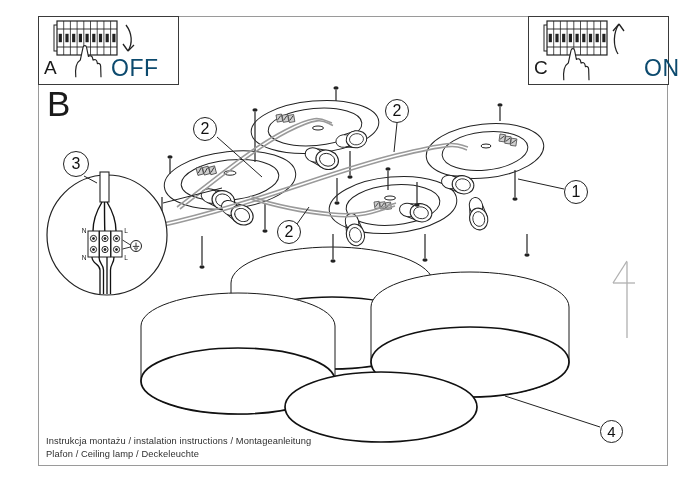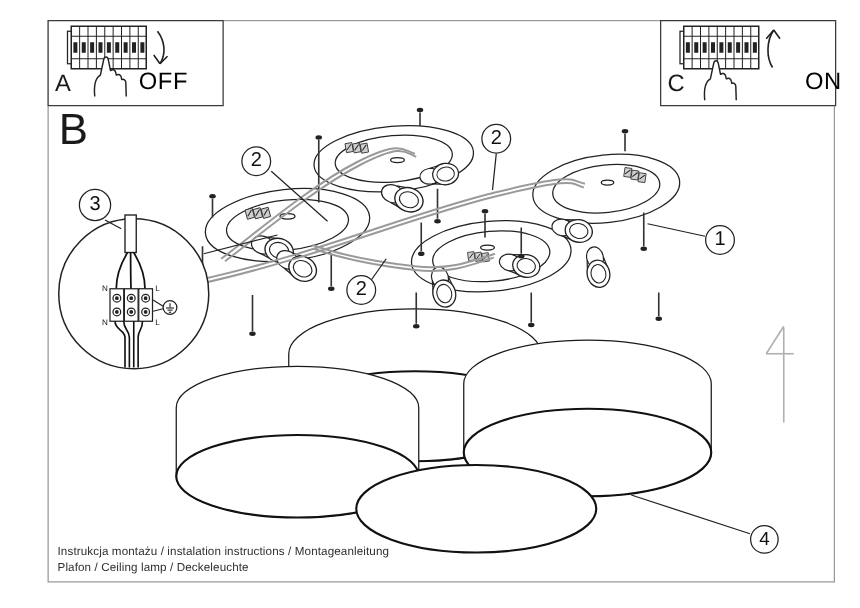--- a/index.html
+++ b/index.html
@@ -4,21 +4,21 @@
 <style>
   html,body{margin:0;padding:0;background:#ffffff;}
   #page{position:relative;width:688px;height:486px;background:#ffffff;overflow:hidden;
         font-family:"Liberation Sans",sans-serif;color:#111;}
   .frame{position:absolute;left:38px;top:16px;width:628px;height:448px;
          border:1.5px solid #9a9a9a;background:transparent;}
   .stepbox{position:absolute;background:#ffffff;border:1.5px solid #3a3a3a;}
   #boxA{left:38px;top:16px;width:139px;height:67px;}
   #boxC{left:528px;top:16px;width:139px;height:67px;}
   .biglabel{position:absolute;font-size:19px;color:#1a1a1a;}
-  .state{position:absolute;font-size:19px;color:#000000;letter-spacing:.5px;}
+  .state{position:absolute;font-size:23px;color:#0c4a6e;letter-spacing:.5px;}
   #labelB{position:absolute;left:47px;top:84px;font-size:35px;color:#1a1a1a;}
   .callout{position:absolute;border:1.4px solid #222;border-radius:50%;background:#fff;
            display:flex;align-items:center;justify-content:center;
            font-size:16px;color:#111;box-sizing:border-box;z-index:5;}
   .footer{position:absolute;left:46px;font-size:9.3px;color:#2e2e2e;letter-spacing:.1px;}
   svg{position:absolute;left:0;top:0;pointer-events:none;}
 </style>
 </head>
 <body>
 

